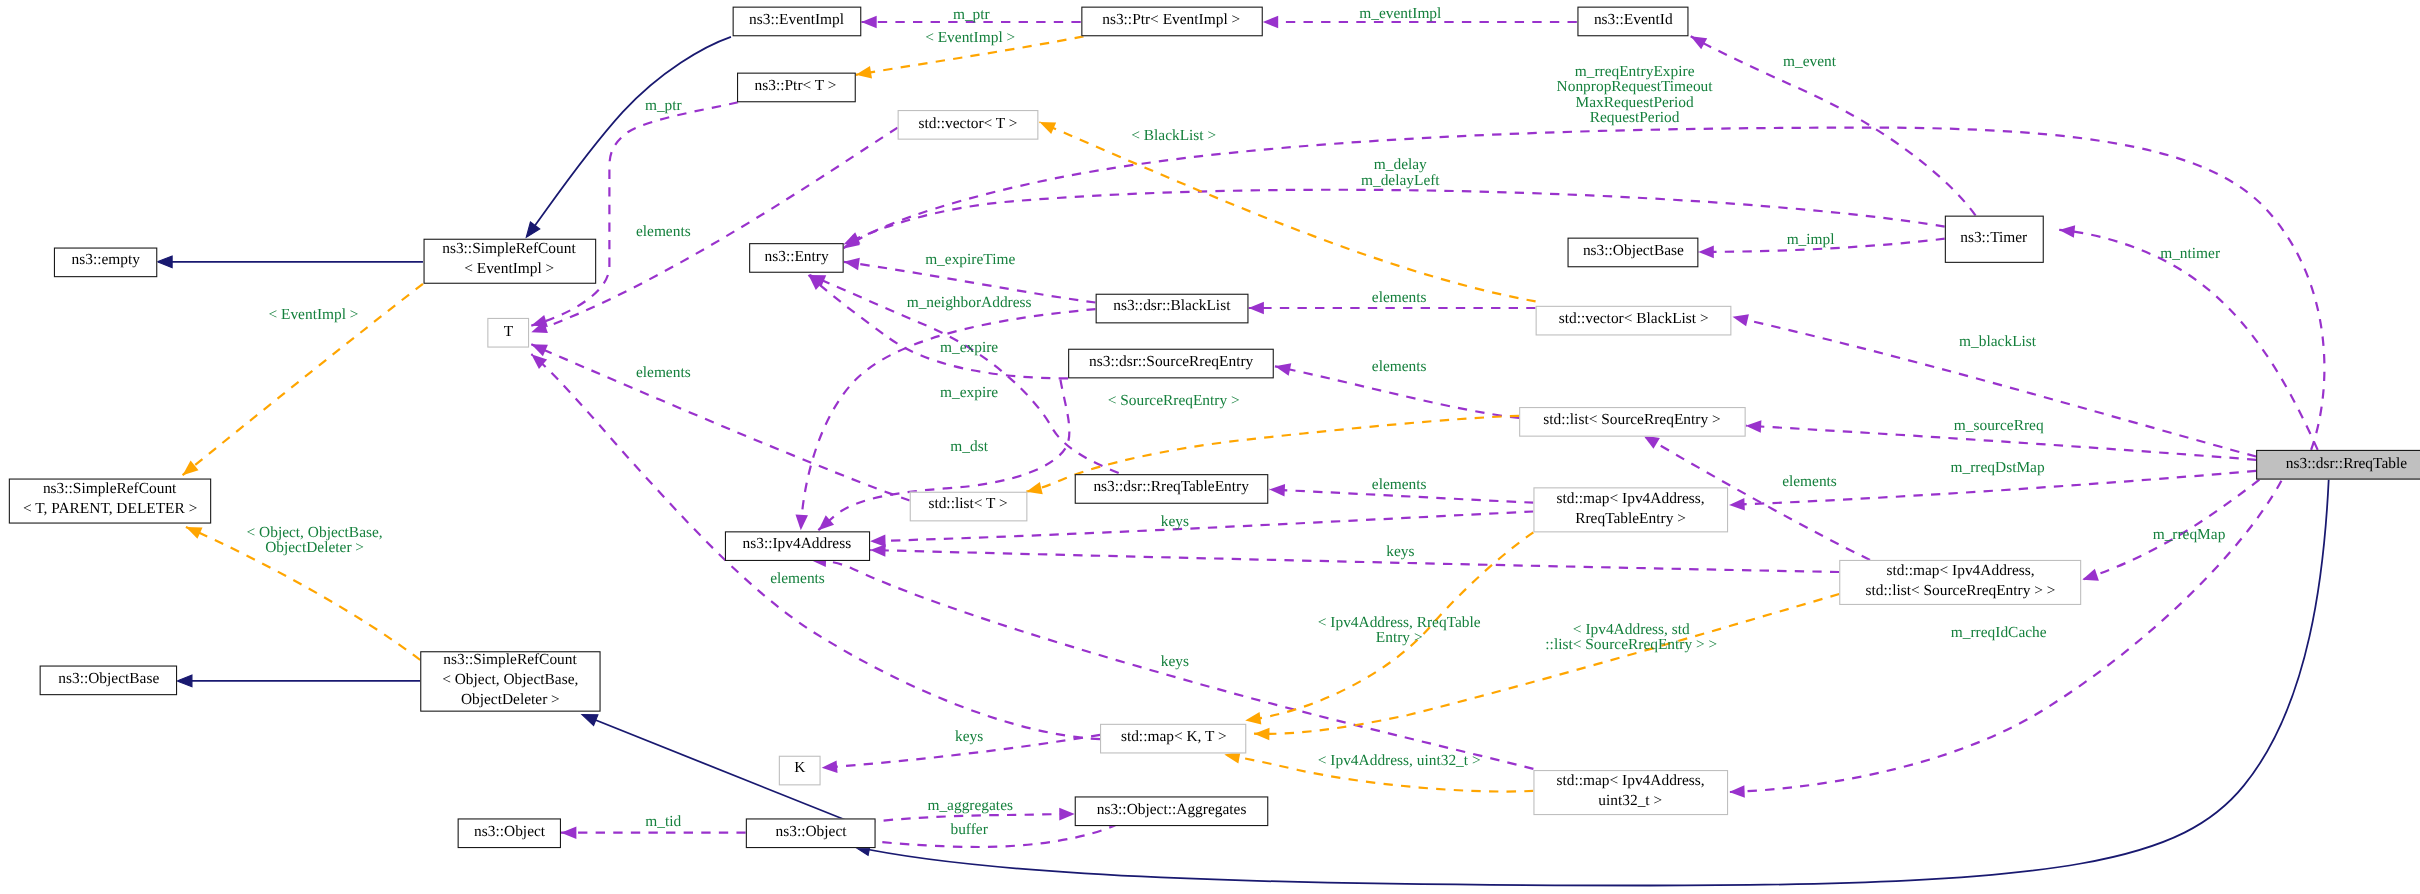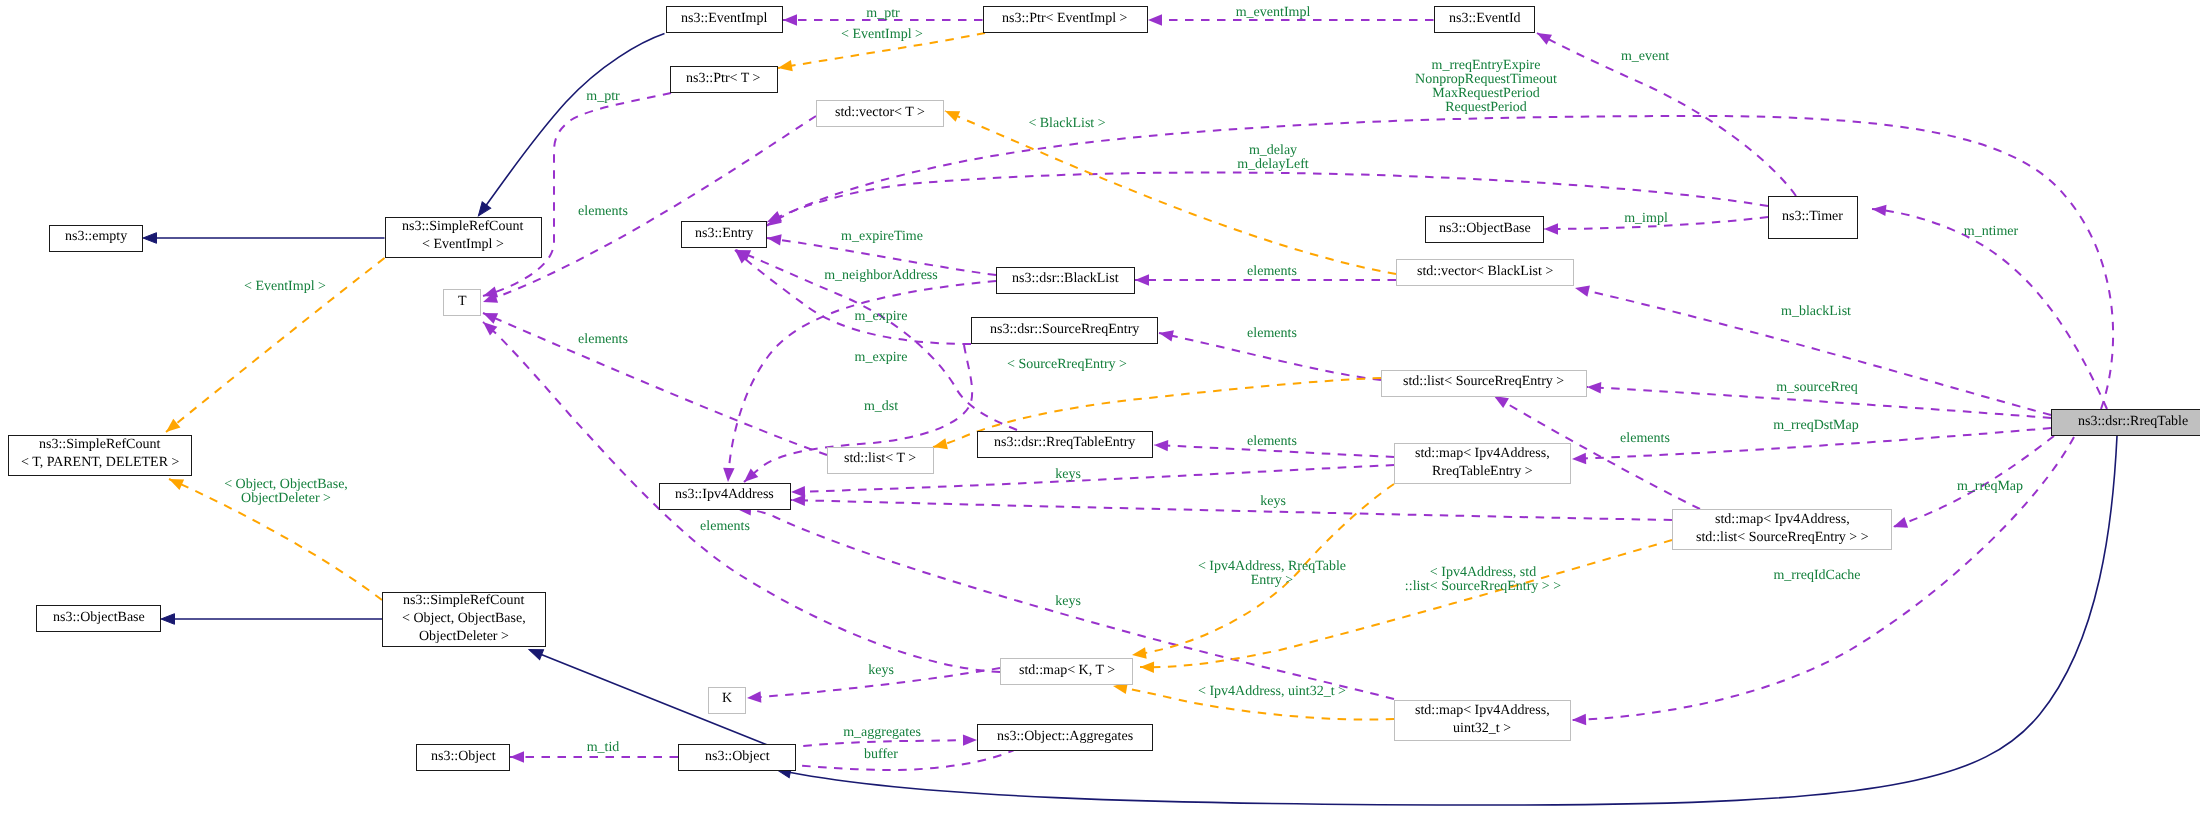--- a/index.html
+++ b/index.html
@@ -232,21 +232,21 @@
     </div>
 <div class="node n-dark" style="left:681.0px;top:221.0px;width:85.8px;height:27px">
       <div class="ln">ns3::Entry</div>
     </div>
 <div class="node n-dark" style="left:1425.0px;top:216.0px;width:118.8px;height:27px">
       <div class="ln">ns3::ObjectBase</div>
     </div>
 <div class="node n-dark" style="left:996.0px;top:266.5px;width:138.6px;height:27px">
       <div class="ln">ns3::dsr::BlackList</div>
     </div>
-<div class="node n-light" style="left:1396.0px;top:259px;width:178.2px;height:27px">
+<div class="node n-light" style="left:1396.0px;top:278px;width:178.2px;height:27px">
       <div class="ln">std::vector&lt; BlackList &gt;</div>
     </div>
 <div class="node n-light" style="left:443.0px;top:289.0px;width:38.3px;height:27px">
       <div class="ln">T</div>
     </div>
 <div class="node n-dark" style="left:971.0px;top:317.0px;width:187.4px;height:27px">
       <div class="ln">ns3::dsr::SourceRreqEntry</div>
     </div>
 <div class="node n-light" style="left:1381.0px;top:369.5px;width:205.9px;height:27px">
       <div class="ln">std::list&lt; SourceRreqEntry &gt;</div>

